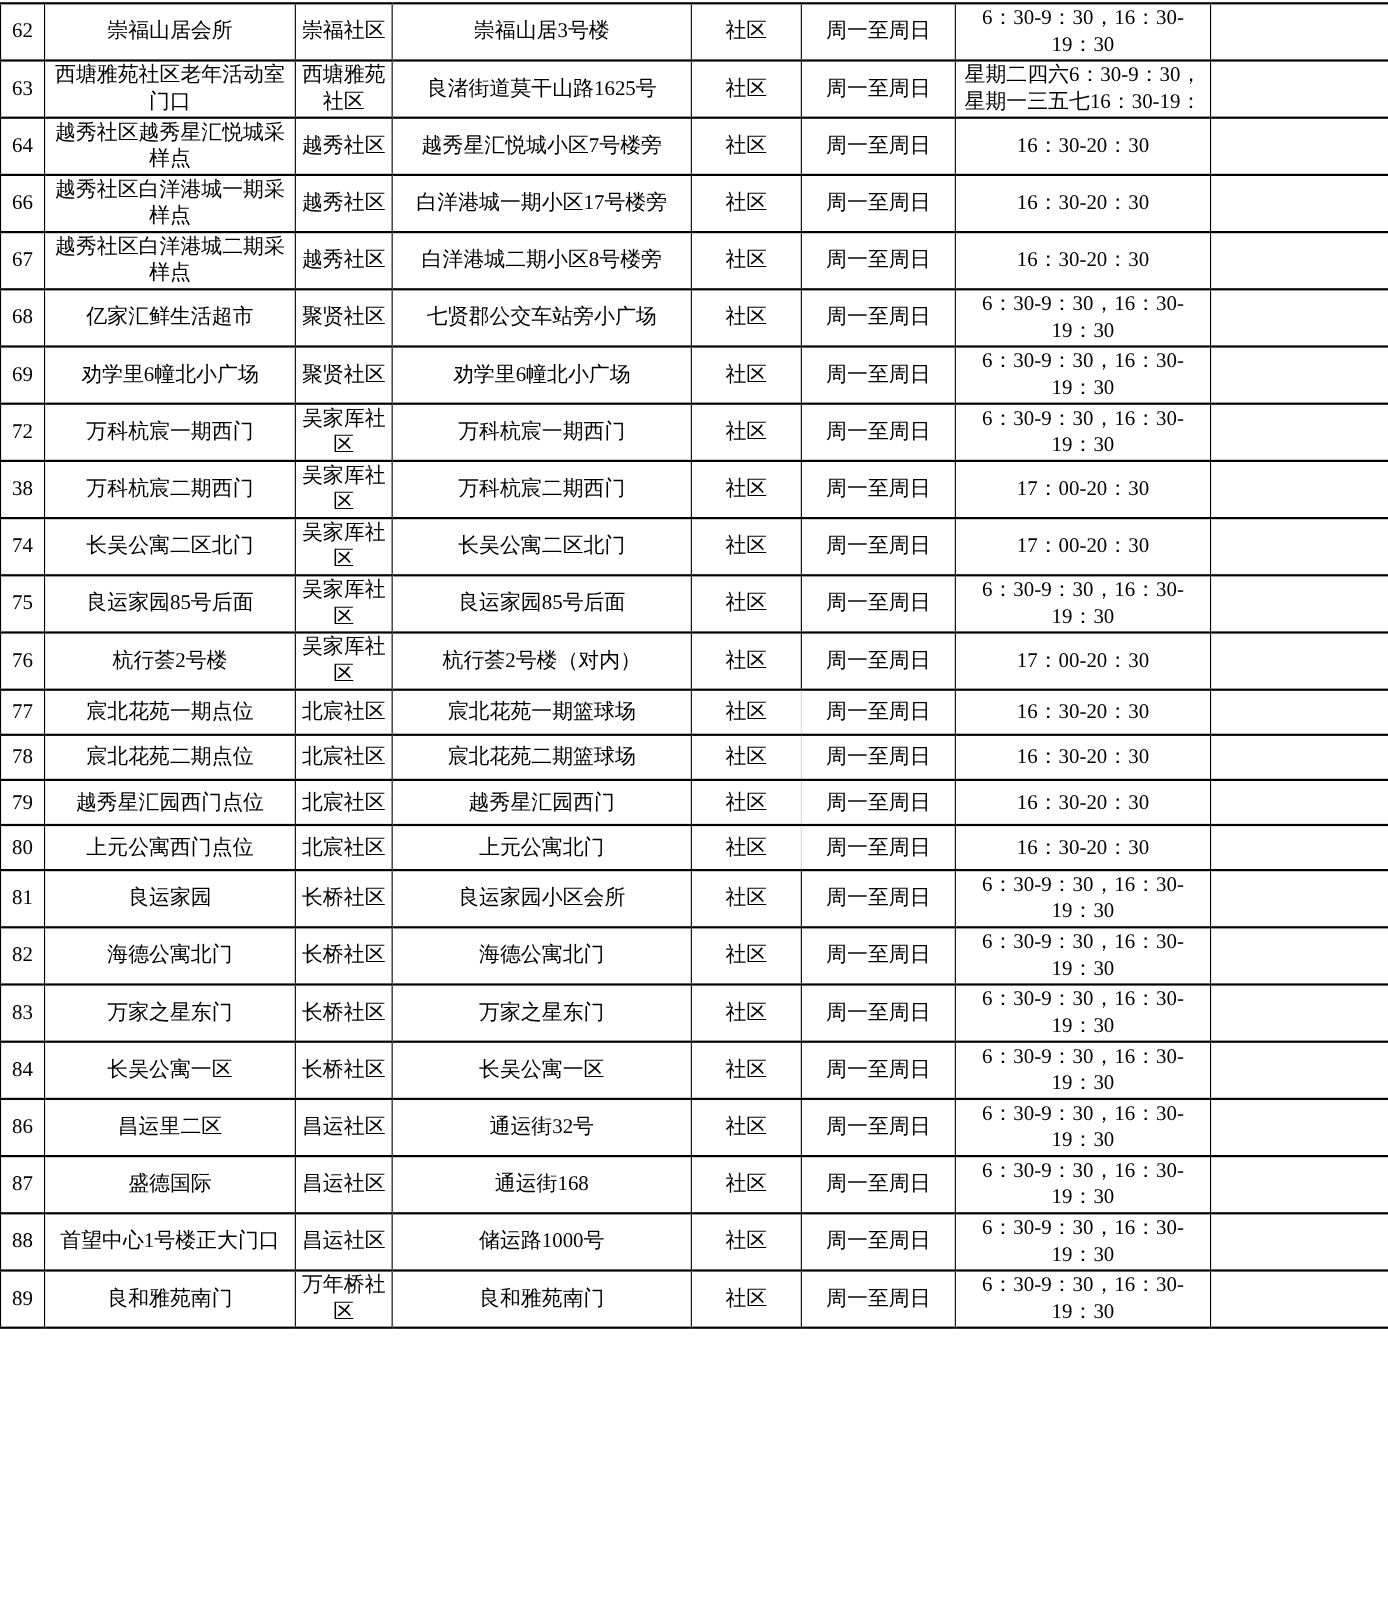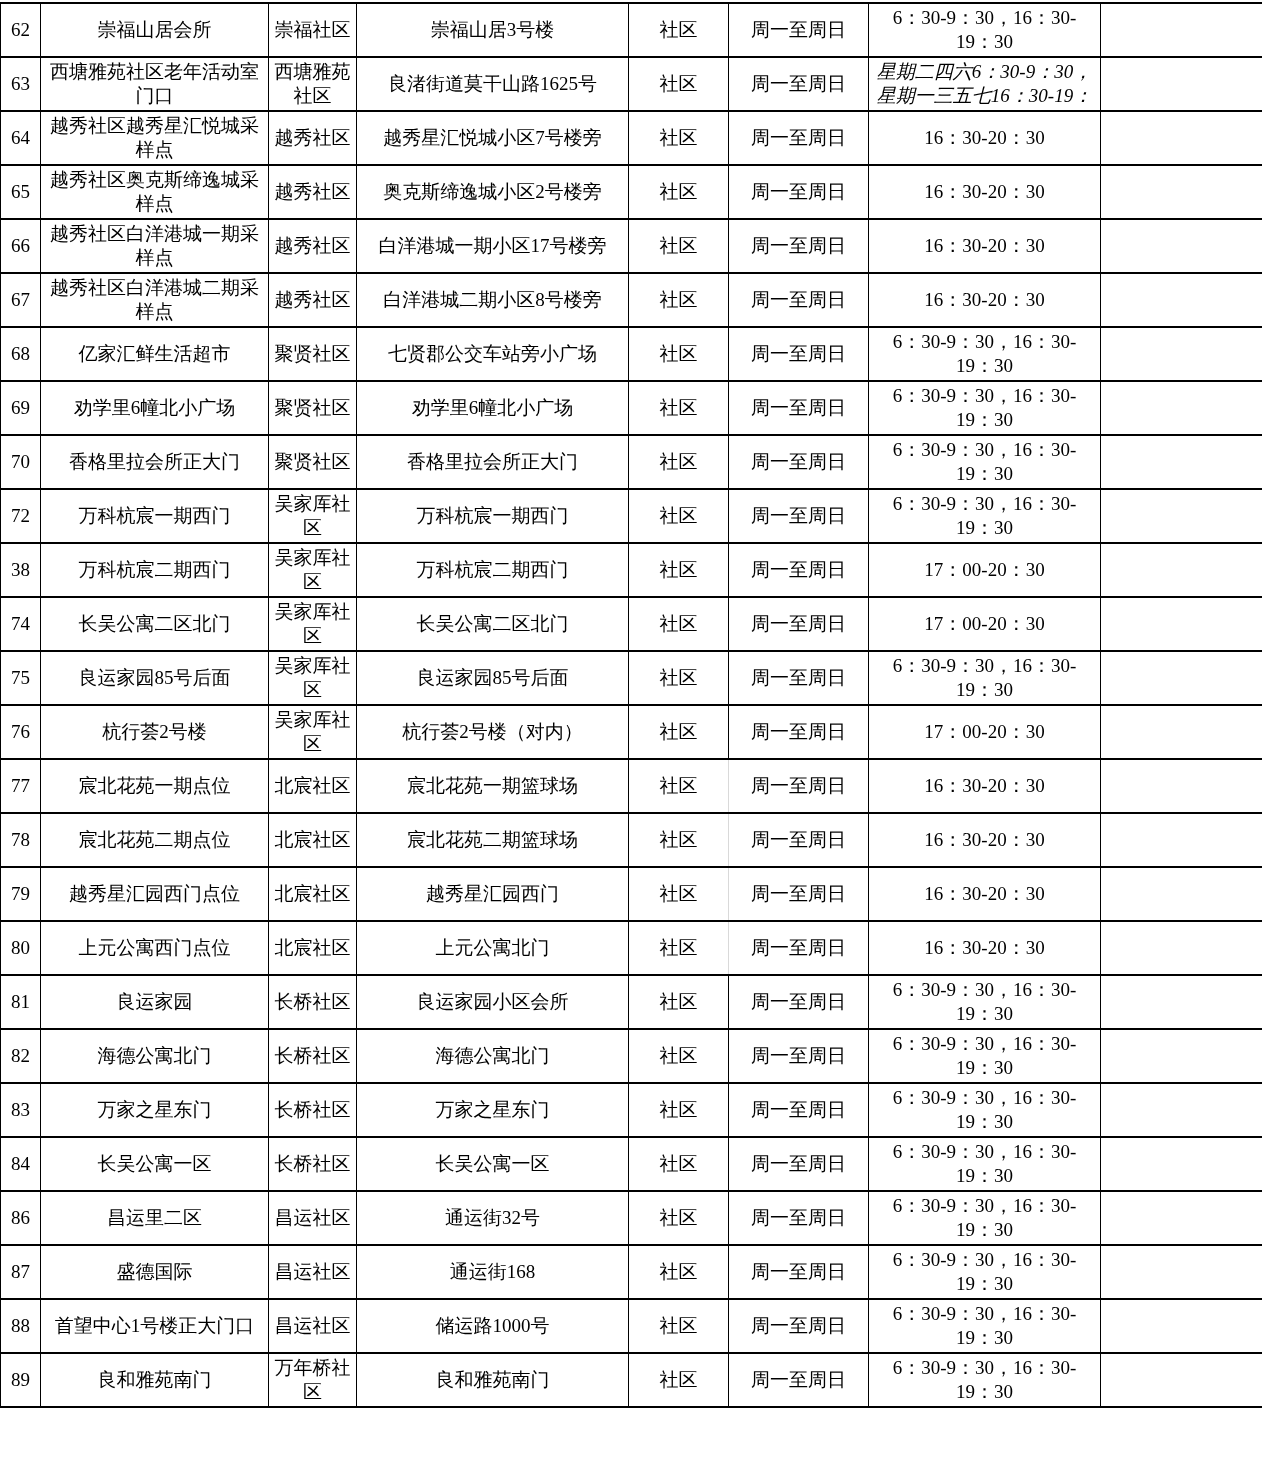--- a/index.html
+++ b/index.html
@@ -31,24 +31,24 @@
     border-top-width:2px;
     border-bottom-width:2px;
     text-align:center;
     vertical-align:middle;
     font-size:19px;
     line-height:24px;
     padding:1px 4px;
     overflow:hidden;
     word-break:break-word;
   }
-  table.sites tr{height:54px;}
+  table.sites tr{height:41px;}
   td.c-no{font-size:20px;}
   td.c-hours{white-space:pre-line;}
-  td.c-hours.clip{max-height:52px;font-style:italic;}
+  td.c-hours.clip{max-height:52px;}
   
   tr.light-days-border td:nth-child(5){border-right-color:var(--light);}
   tr.light-days-border td:nth-child(6){border-left-color:var(--light);}
 </style>
 </head>
 <body>
 
 <div class="page">
   <table class="sites">
     <colgroup>
@@ -91,30 +91,20 @@
     <td class="c-no">64</td>
     <td class="c-name">越秀社区越秀星汇悦城采样点</td>
     <td class="c-community">越秀社区</td>
     <td class="c-address">越秀星汇悦城小区7号楼旁</td>
     <td class="c-type">社区</td>
     <td class="c-days">周一至周日</td>
     <td class="c-hours">16：30-20：30</td>
     <td class="c-note"></td>
   </tr>
 
-  <tr>
-    <td class="c-no">65</td>
-    <td class="c-name">越秀社区奥克斯缔逸城采样点</td>
-    <td class="c-community">越秀社区</td>
-    <td class="c-address">奥克斯缔逸城小区2号楼旁</td>
-    <td class="c-type">社区</td>
-    <td class="c-days">周一至周日</td>
-    <td class="c-hours">16：30-20：30</td>
-    <td class="c-note"></td>
-  </tr>
 
   <tr>
     <td class="c-no">66</td>
     <td class="c-name">越秀社区白洋港城一期采样点</td>
     <td class="c-community">越秀社区</td>
     <td class="c-address">白洋港城一期小区17号楼旁</td>
     <td class="c-type">社区</td>
     <td class="c-days">周一至周日</td>
     <td class="c-hours">16：30-20：30</td>
     <td class="c-note"></td>
@@ -148,31 +138,20 @@
     <td class="c-name">劝学里6幢北小广场</td>
     <td class="c-community">聚贤社区</td>
     <td class="c-address">劝学里6幢北小广场</td>
     <td class="c-type">社区</td>
     <td class="c-days">周一至周日</td>
     <td class="c-hours">6：30-9：30，16：30-
 19：30</td>
     <td class="c-note"></td>
   </tr>
 
-  <tr>
-    <td class="c-no">70</td>
-    <td class="c-name">香格里拉会所正大门</td>
-    <td class="c-community">聚贤社区</td>
-    <td class="c-address">香格里拉会所正大门</td>
-    <td class="c-type">社区</td>
-    <td class="c-days">周一至周日</td>
-    <td class="c-hours">6：30-9：30，16：30-
-19：30</td>
-    <td class="c-note"></td>
-  </tr>
 
 
   <tr>
     <td class="c-no">72</td>
     <td class="c-name">万科杭宸一期西门</td>
     <td class="c-community">吴家厍社区</td>
     <td class="c-address">万科杭宸一期西门</td>
     <td class="c-type">社区</td>
     <td class="c-days">周一至周日</td>
     <td class="c-hours">6：30-9：30，16：30-

